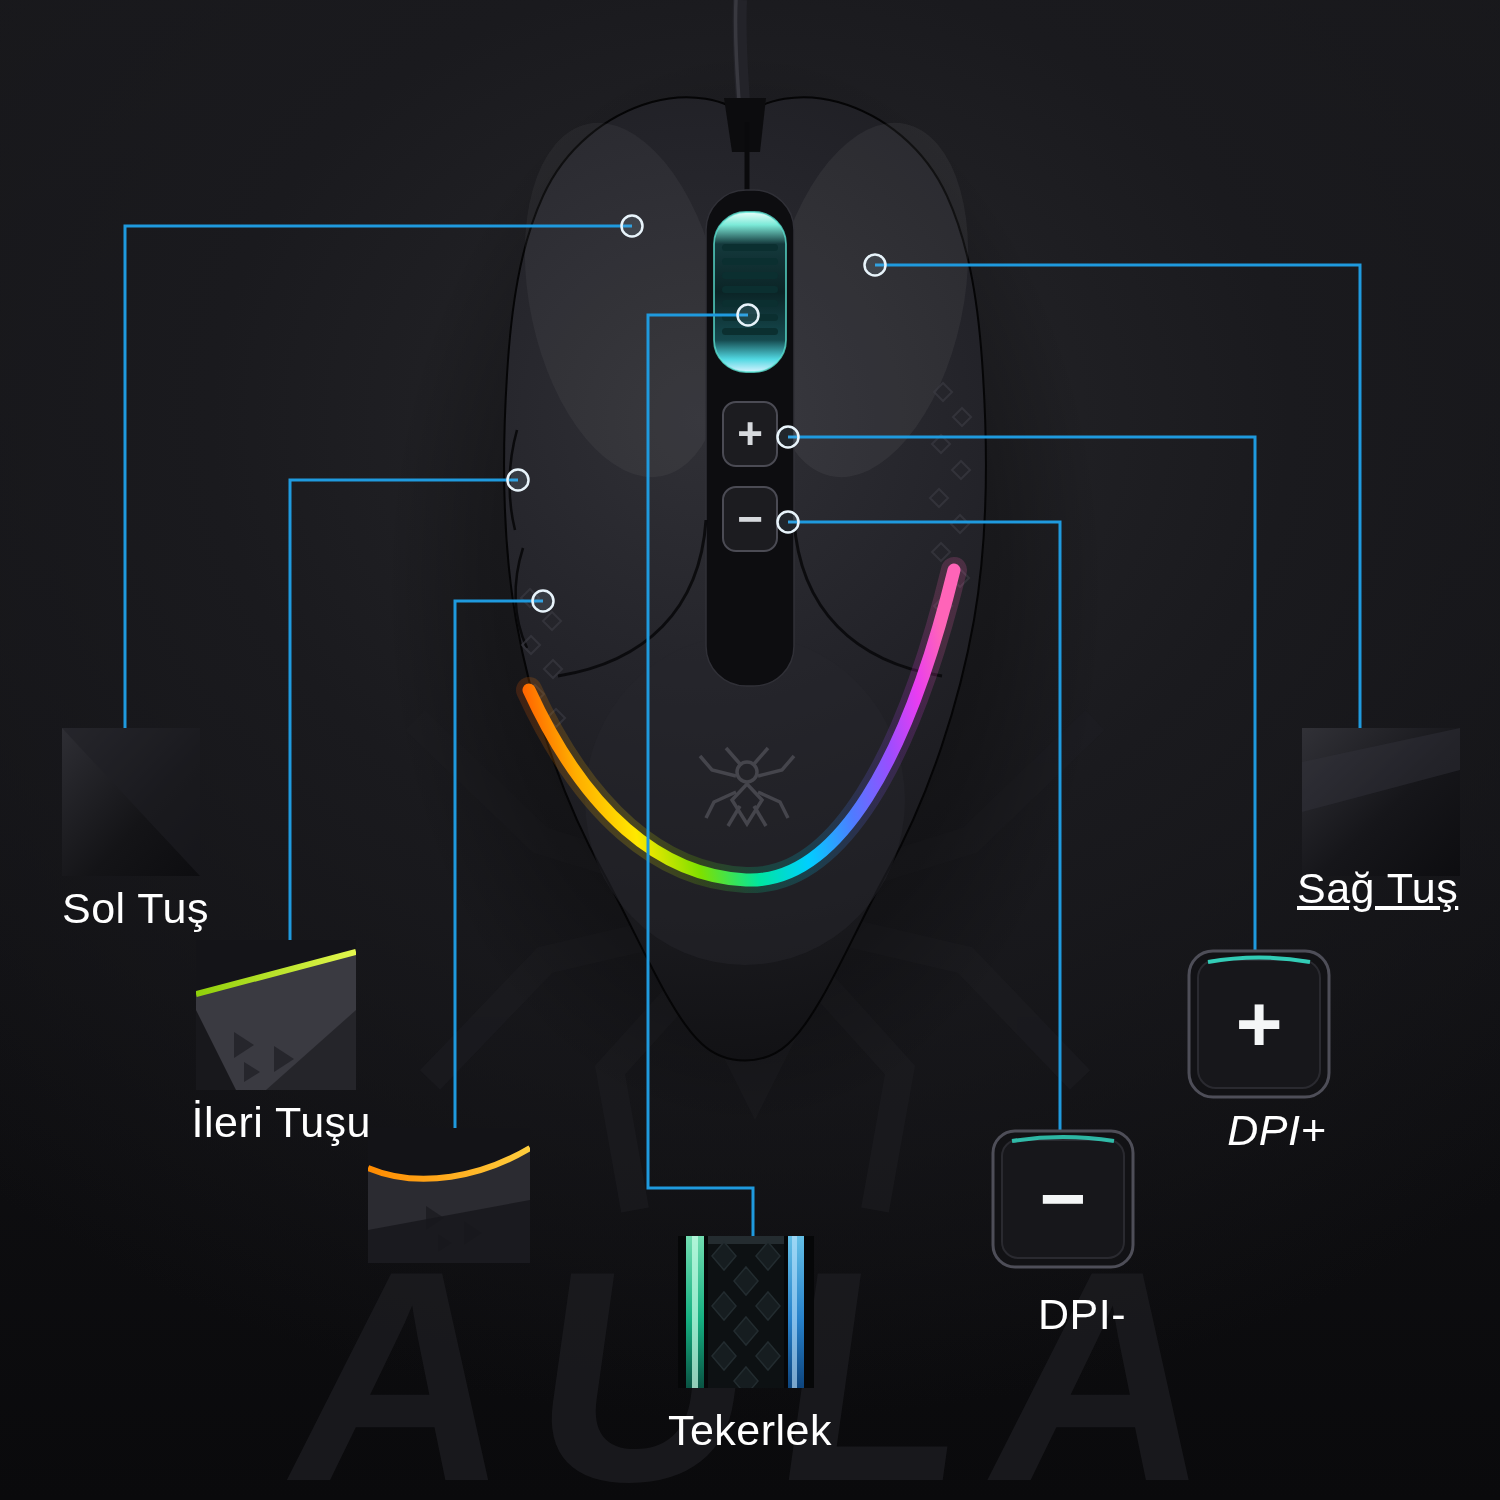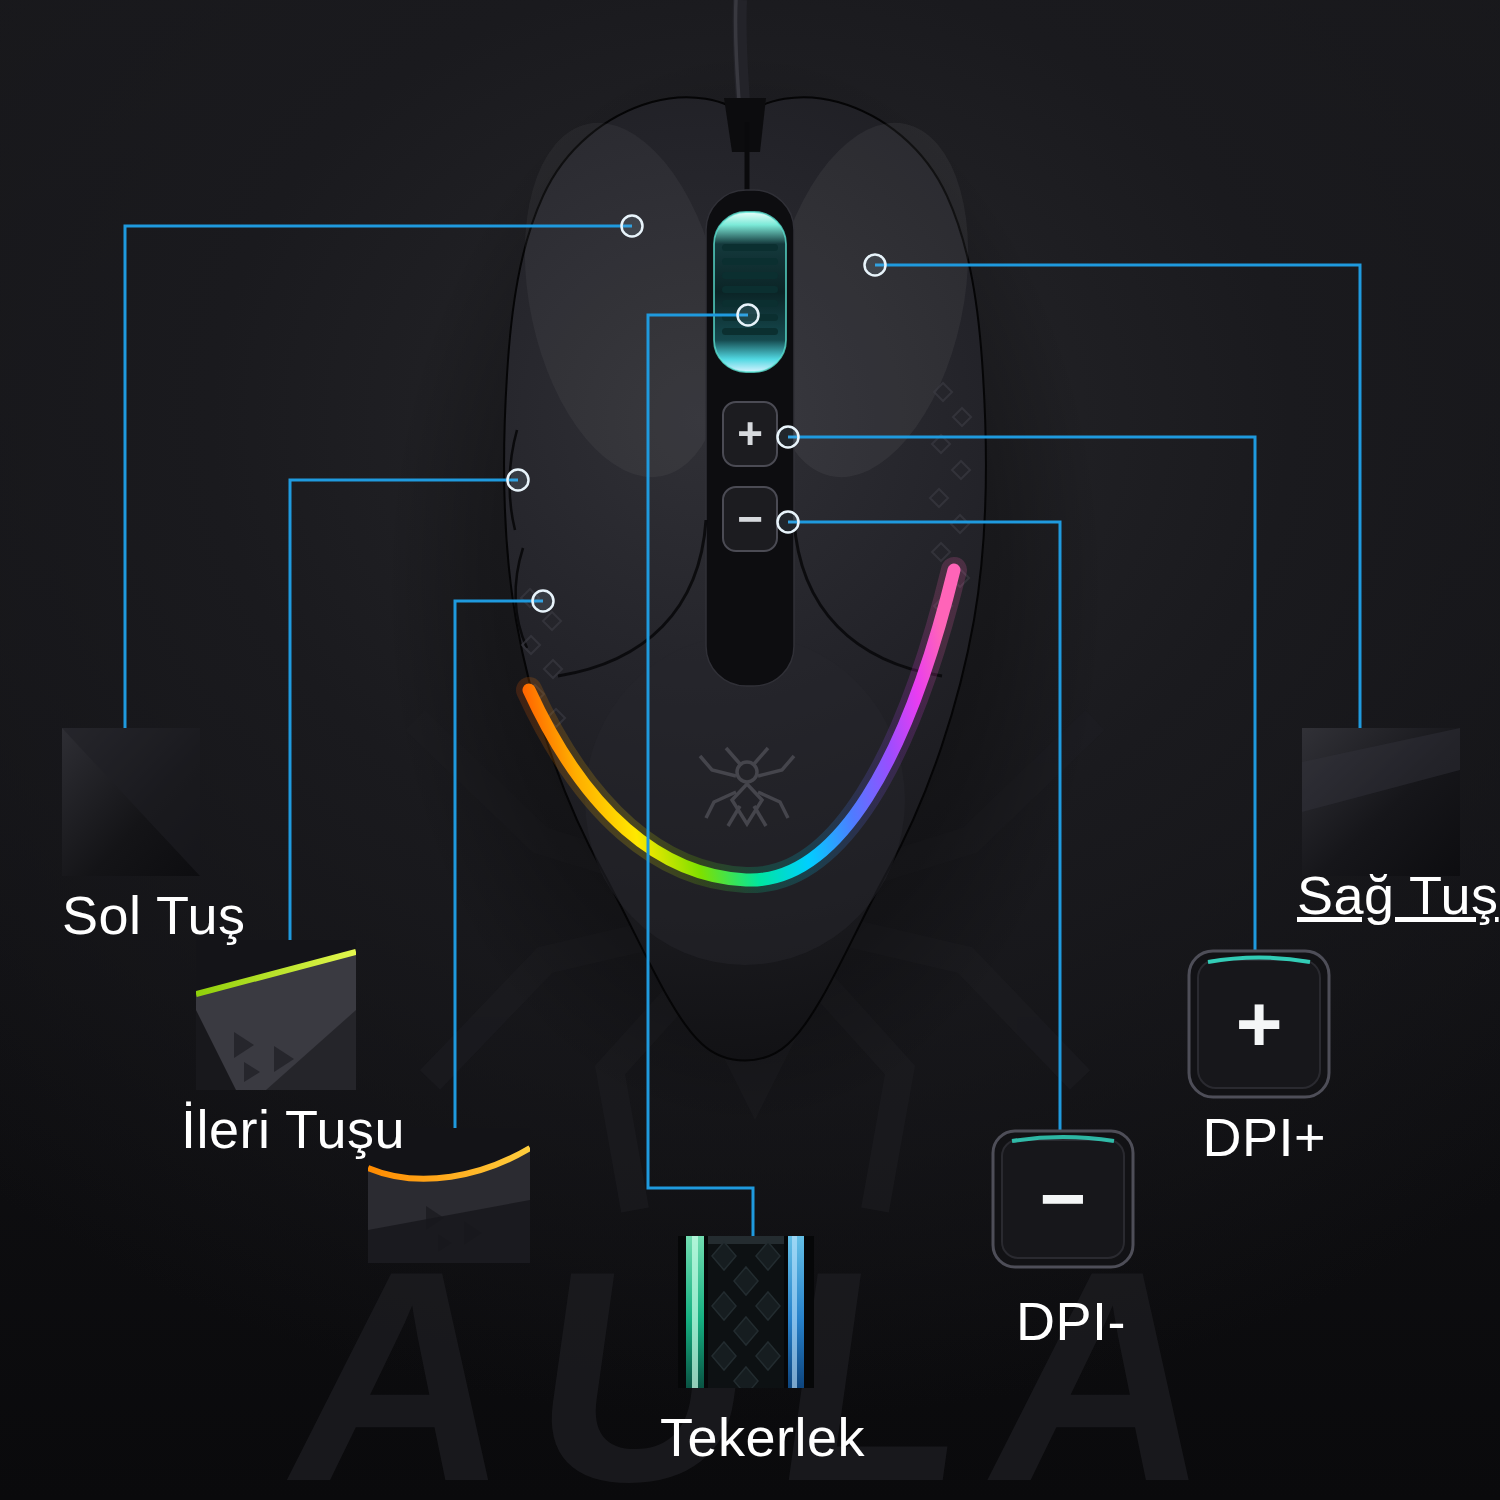--- a/index.html
+++ b/index.html
@@ -13,21 +13,21 @@
   svg{display:block;}
   .scene{position:absolute;left:0;top:0;}
   .thumb{position:absolute;}
   .thumb svg{width:100%;height:100%;}
   .thumb-symbol{
     position:absolute;inset:0;display:flex;align-items:center;justify-content:center;
     color:#f4f6f7;font-weight:bold;font-size:80px;line-height:1;
     font-family:"Liberation Sans","DejaVu Sans",sans-serif;
   }
   .label{
-    position:absolute;color:#ffffff;font-size:54px;line-height:1.15;
+    position:absolute;color:#ffffff;font-size:43px;line-height:1.15;
     letter-spacing:.5px;white-space:nowrap;
   }
   .label.centered{text-align:right;}
 </style>
 </head>
 <body>
 
 <div class="canvas">
 
   <svg class="scene" width="1500" height="1500" viewBox="0 0 1500 1500">
@@ -322,16 +322,16 @@
       <rect x="12" y="12" width="122" height="118" rx="16" fill="#17171b" stroke="#2a2a30" stroke-width="2"></rect>
       <path d="M22 13 Q73 5 124 13" stroke="#35e0c8" stroke-width="4" fill="none" opacity="0.8"></path>
     </svg>
     <span class="thumb-symbol">−</span>
   </div>
 
   <div class="label" style="left:62px;top:884px;">Sol Tuş</div>
   <div class="label" style="left:1297px;top:864px;text-decoration:underline;">Sağ Tuş</div>
   <div class="label centered" style="left:181px;top:1098px;width:190px;">İleri Tuşu</div>
   <div class="label centered" style="left:660px;top:1406px;width:172px;">Tekerlek</div>
-  <div class="label centered" style="left:1196px;top:1106px;width:130px;">DPI+</div>
+  <div class="label centered" style="left:1196px;top:1106px;width:130px;font-style:italic;">DPI+</div>
   <div class="label centered" style="left:1000px;top:1290px;width:126px;">DPI-</div>
 
 </div>
 
 </body></html>

